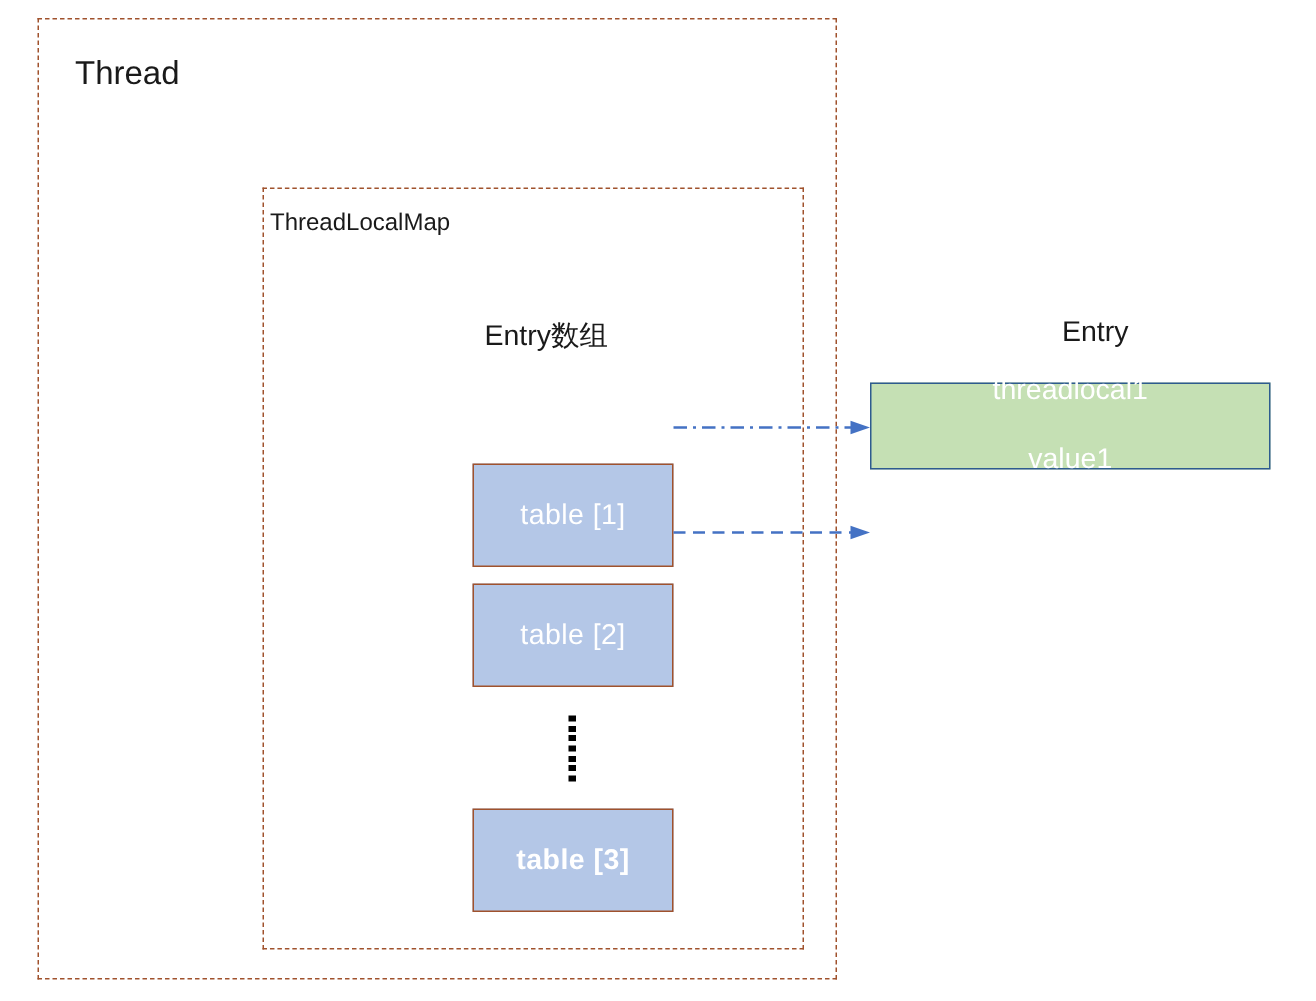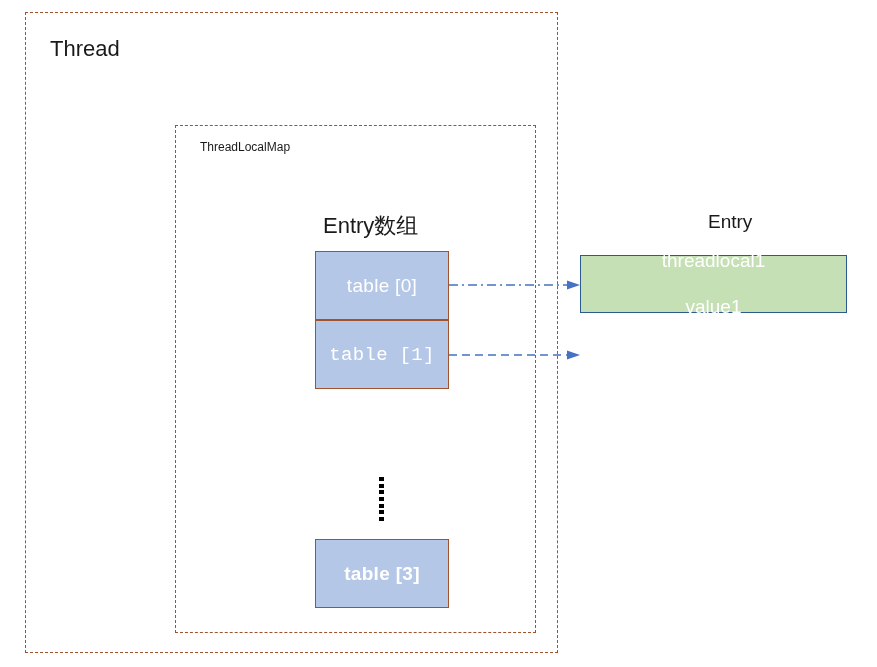--- a/index.html
+++ b/index.html
@@ -44,28 +44,28 @@
     position: absolute;
     color: #1a1a1a;
     white-space: nowrap;
   }
   #thread-label {
     left: 50px;
     top: 36px;
     font-size: 22px;
   }
   #threadlocalmap-label {
-    left: 200px;
+    left: 180px;
     top: 140px;
-    font-size: 12px;
+    font-size: 16px;
   }
   #entry-array-label {
     left: 323px;
     top: 211px;
-    font-size: 22px;
+    font-size: 19px;
   }
   #entry-label {
     left: 708px;
     top: 211px;
     font-size: 19px;
   }
 
   
   .table-slot {
     position: absolute;
@@ -76,21 +76,21 @@
     border: 1.4px solid #a0522d;
     box-sizing: border-box;
     display: flex;
     align-items: center;
     justify-content: center;
     color: #ffffff;
     font-size: 19px;
     letter-spacing: 0.3px;
   }
   #table-slot-0 { top: 251px; }
-  #table-slot-1 { top: 320px; font-family: Liberation Mono, monospace; }
+  #table-slot-1 { top: 309px; }
   #table-slot-2 { top: 389px; }
   #table-slot-3 { top: 539px; font-weight: bold; }
 
   
   #ellipsis {
     position: absolute;
     left: 378px;
     top: 477px;
     width: 7px;
     height: 44px;
@@ -146,24 +146,24 @@
   <div class="dashed-box" id="threadlocalmap-box"></div>
 
   <div class="label" id="thread-label">Thread</div>
 
   <div class="label" id="threadlocalmap-label">ThreadLocalMap</div>
 
   <div class="label" id="entry-array-label">Entry数组</div>
 
   <div class="label" id="entry-label">Entry</div>
 
-  <div class="table-slot" id="table-slot-0">table [0]</div>
 
   <div class="table-slot" id="table-slot-1">table [1]</div>
 
+  <div class="table-slot" id="table-slot-2">table [2]</div>
 
   <div class="table-slot" id="table-slot-3">table [3]</div>
 
   <div id="ellipsis">
     <span class="dot"></span>
     <span class="dot"></span>
     <span class="dot"></span>
     <span class="dot"></span>
     <span class="dot"></span>
     <span class="dot"></span>

